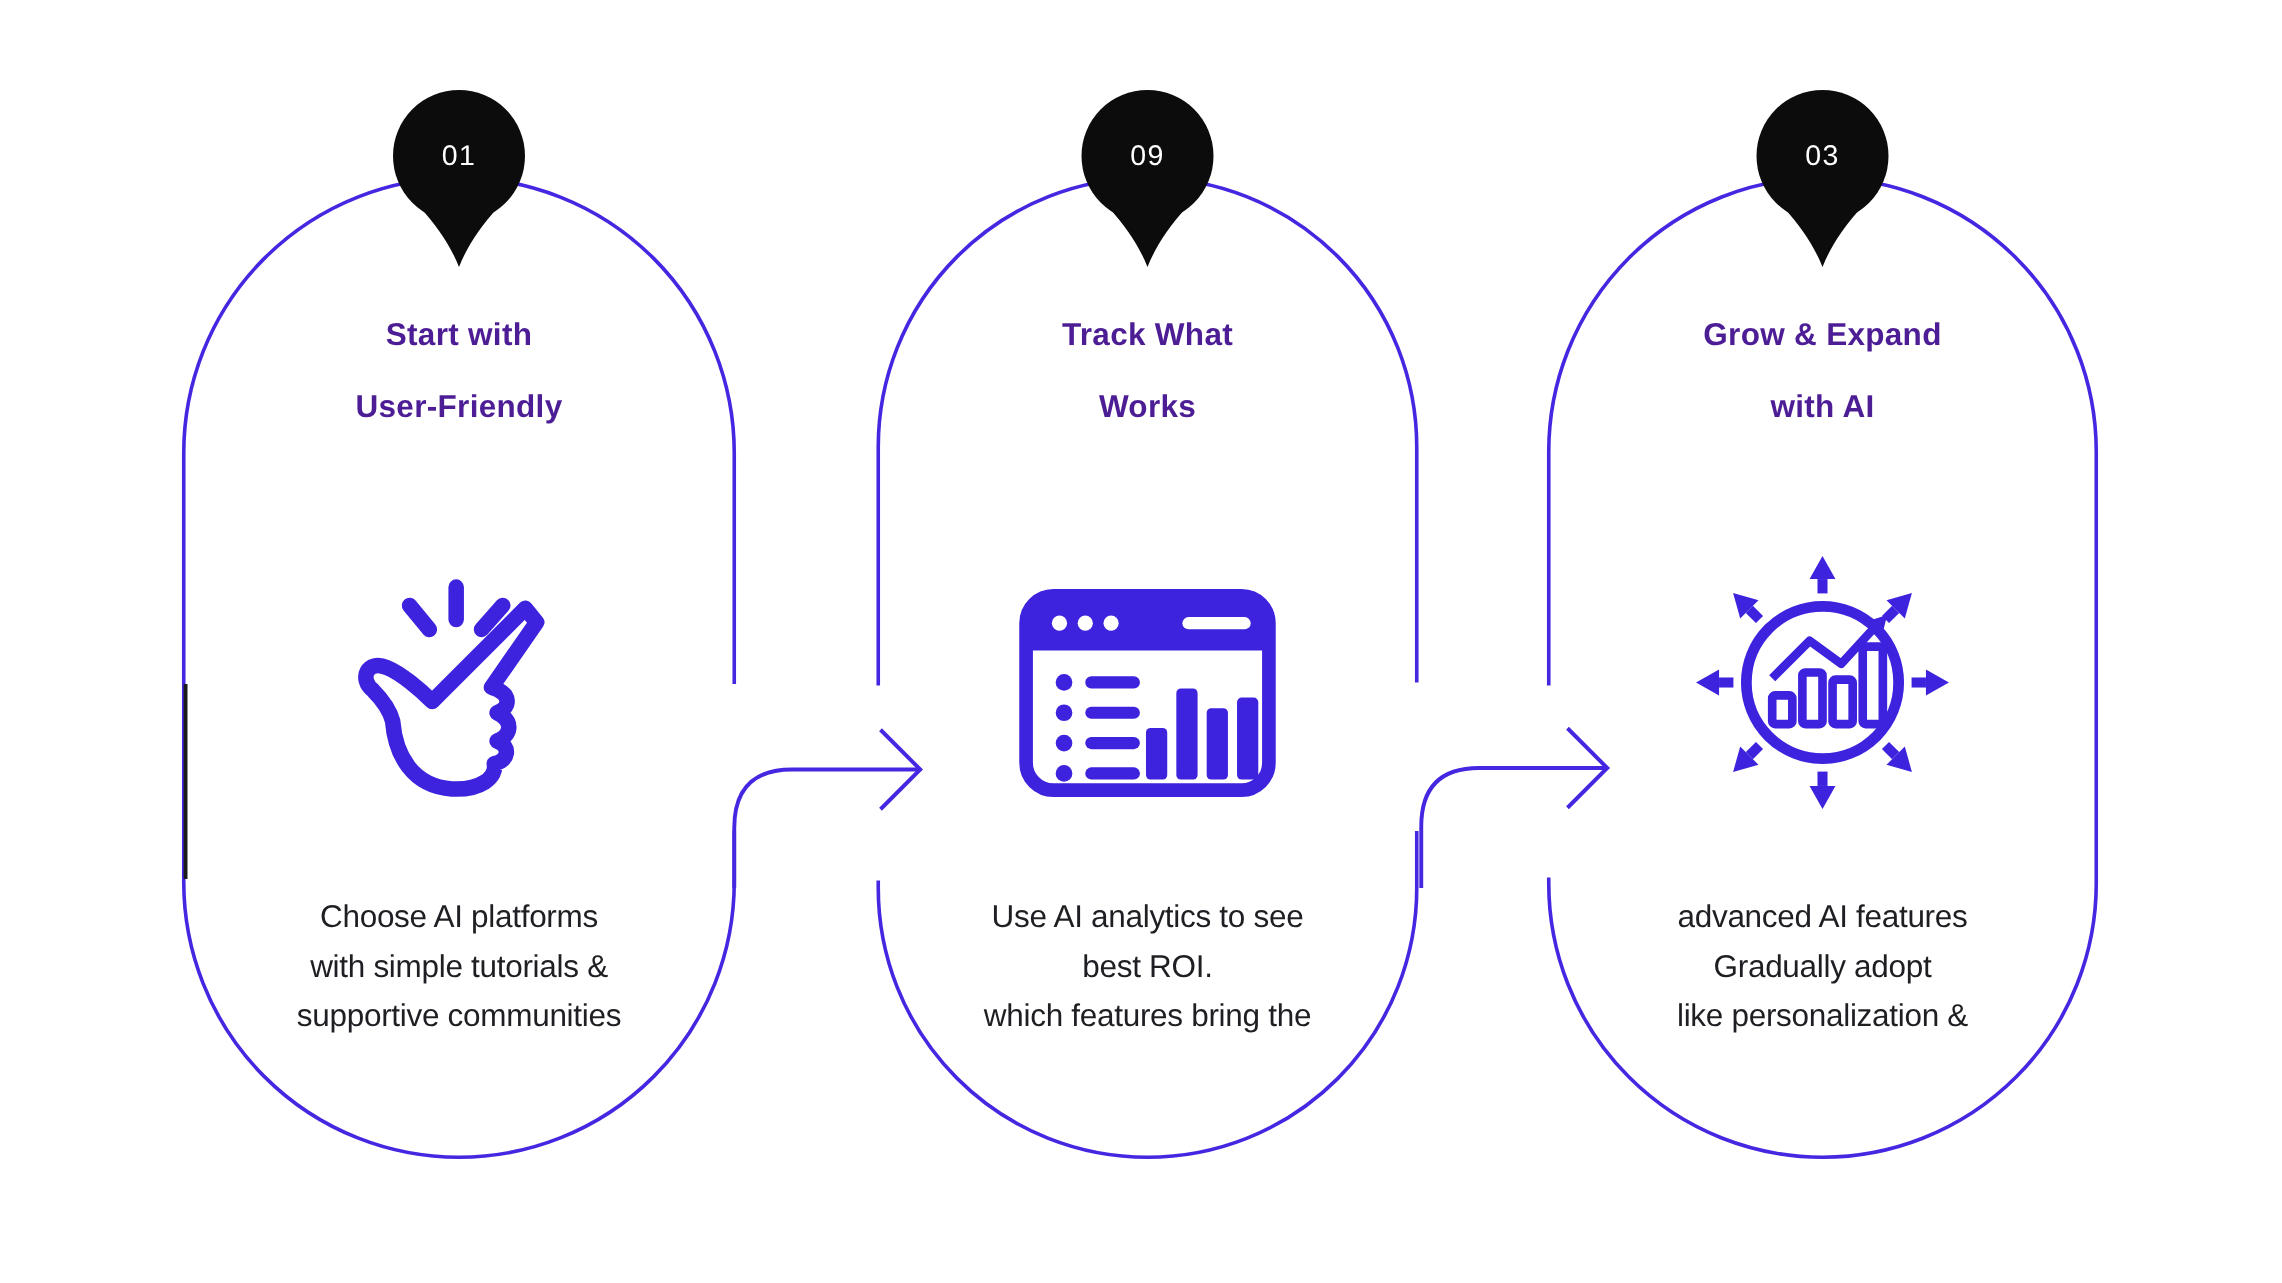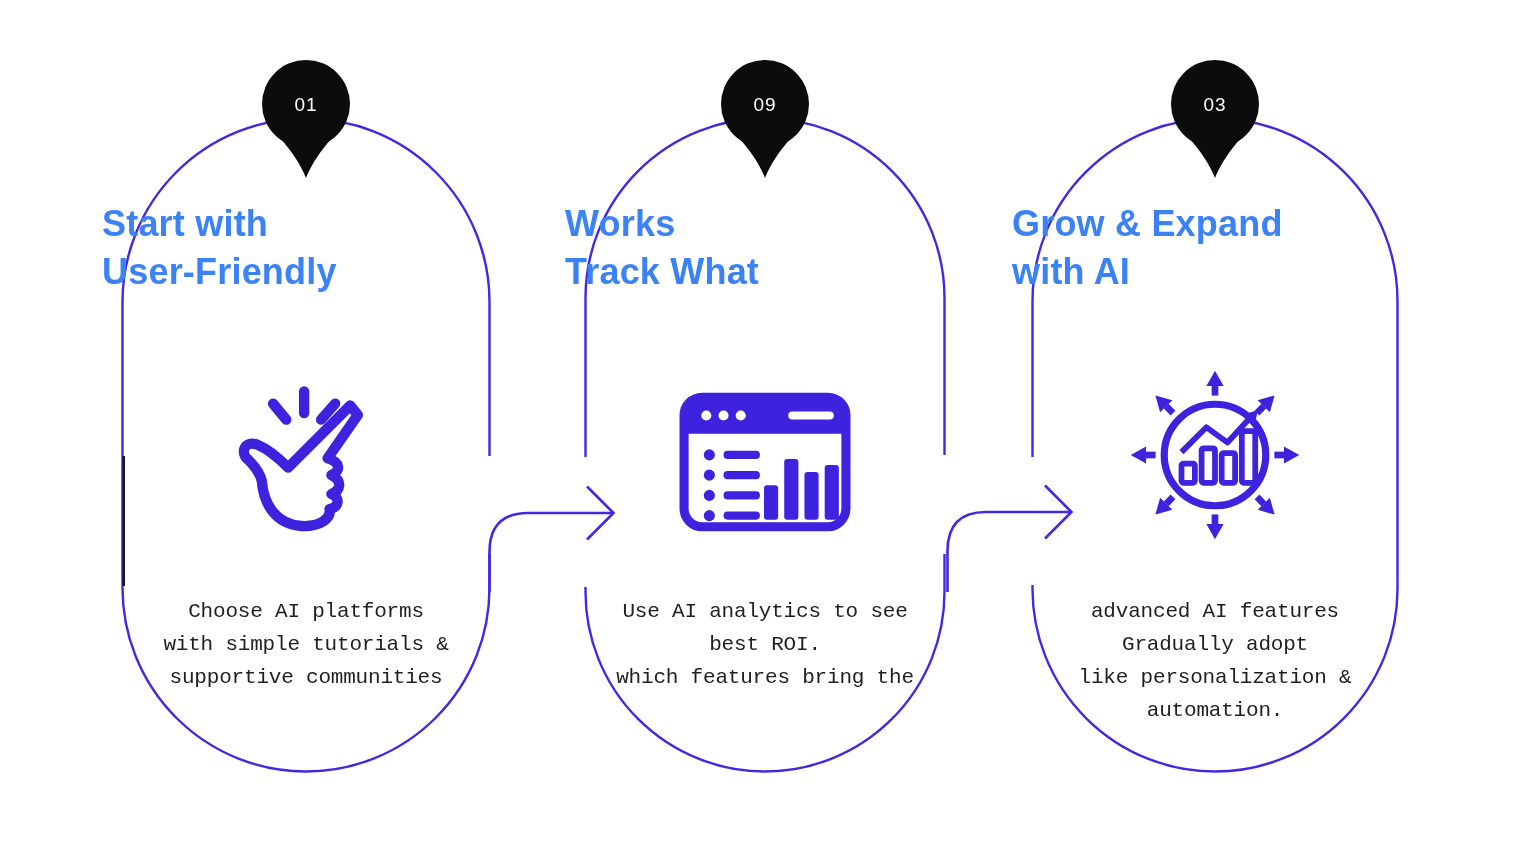--- a/index.html
+++ b/index.html
@@ -19,33 +19,33 @@
   .pin svg { display:block; width:92px; height:124px; }
   .pin .num {
     position:absolute; top:30px; left:0; width:92px; height:30px;
     display:flex; align-items:center; justify-content:center;
     color:#ffffff; font-size:19px; letter-spacing:1px;
     font-family:"Liberation Sans", sans-serif;
   }
 
   .title {
     position:absolute; top:82px; left:-20px; right:-20px;
-    color:#3b82f6;
-    font-size:36px; font-weight:bold; line-height:48px; letter-spacing:0.2px;
+    text-align:center; color:#4c1d95;
+    font-size:21px; font-weight:bold; line-height:48px; letter-spacing:0.2px;
   }
   .icon-wrap { position:absolute; left:50%; transform:translateX(-50%); }
   .c1 .icon-wrap { top:258px; }
   .c2 .icon-wrap { top:274px; }
   .c3 .icon-wrap { top:246px; }
 
   .desc {
     position:absolute; top:477px; left:-30px; right:-30px;
     text-align:center; color:#1e1e23;
     font-size:21px; line-height:33px; letter-spacing:-0.2px;
-    font-family:Liberation Mono, monospace;
+    font-family:Liberation Sans, sans-serif;
   }
   .desc div { white-space:nowrap; }
 </style>
 </head>
 <body>
 
 <div class="canvas">
 
   <svg class="bg-lines" width="1521" height="855" viewBox="0 0 1521 855">
 
@@ -109,22 +109,22 @@
 
   <div class="card c2">
     <div class="pin">
       <svg viewBox="0 0 92 124">
         <circle cx="46" cy="44" r="44" fill="#0c0c0c"></circle>
         <path d="M20,78 C32,92 40,103 46,118 C52,103 60,92 72,78 Z" fill="#0c0c0c"></path>
       </svg>
       <span class="num">09</span>
     </div>
     <div class="title">
+      <div>Track What</div>
       <div>Works</div>
-      <div>Track What</div>
     </div>
     <div class="icon-wrap">
       <svg width="172" height="140" viewBox="0 0 170 138">
         <rect x="5" y="5" width="160" height="128" rx="18" fill="#ffffff" stroke="#3d22de" stroke-width="9"></rect>
         <path d="M5,41 V23 A18,18 0 0 1 23,5 H147 A18,18 0 0 1 165,23 V41 Z" fill="#3d22de"></path>
         <circle cx="27" cy="23" r="5" fill="#ffffff"></circle>
         <circle cx="44" cy="23" r="5" fill="#ffffff"></circle>
         <circle cx="61" cy="23" r="5" fill="#ffffff"></circle>
         <rect x="108" y="19" width="45" height="8" rx="4" fill="#ffffff"></rect>
         <g fill="#3d22de">
@@ -206,17 +206,16 @@
               <path d="M95,33 L95,23" stroke="#3d22de" stroke-width="7"></path>
               <polygon points="95,7 86,23 104,23" fill="#3d22de"></polygon>
             </g>
         </g>
       </svg>
     </div>
     <div class="desc">
       <div>advanced AI features</div>
       <div>Gradually adopt</div>
       <div>like personalization &amp;</div>
-      <div>automation.</div>
     </div>
   </div>
 
 </div>
 
 </body></html>

